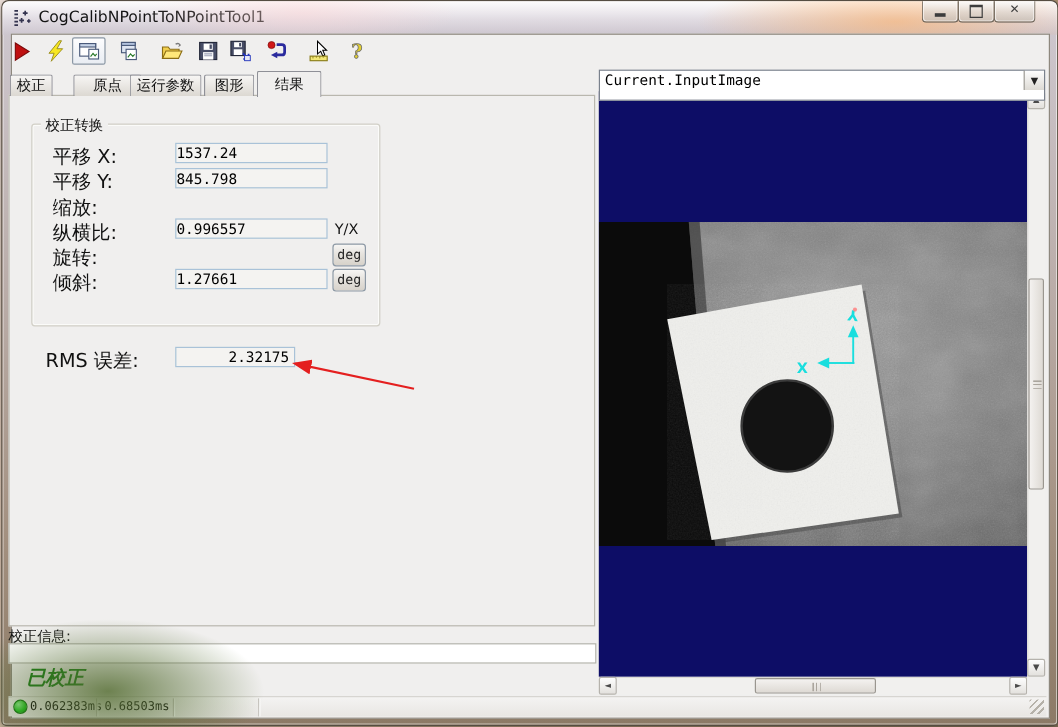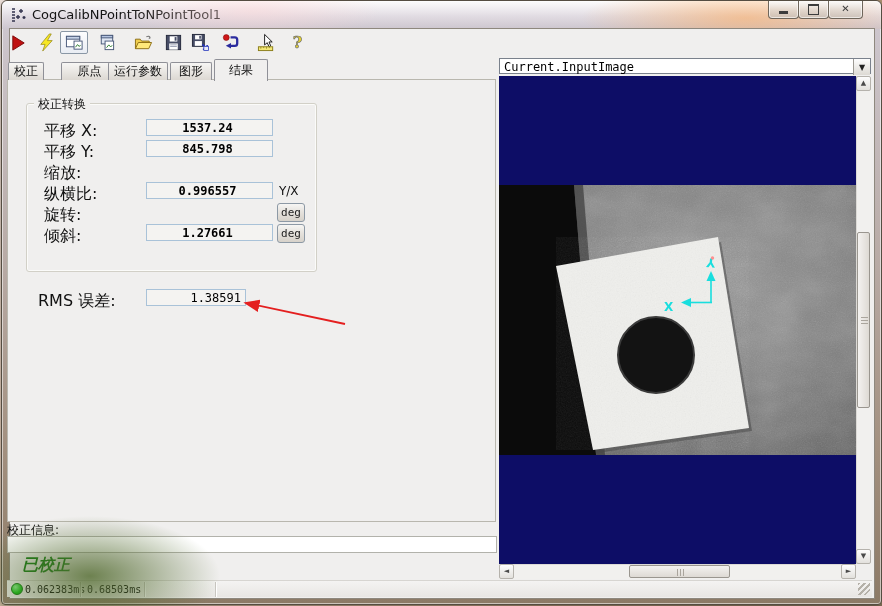--- a/index.html
+++ b/index.html
@@ -38,42 +38,42 @@
   .tab{position:absolute;top:62px;height:18px;box-sizing:border-box;border:1px solid #8f9097;border-bottom:none;
     background:linear-gradient(#f7f6f4,#dcd8d2);text-align:center;font-size:12px;color:#111;
     border-radius:2px 2px 0 0;line-height:17px;z-index:1;}
   .tab.active{top:59px;height:22px;background:#f0efee;line-height:20px;z-index:3;}
   .pane{position:absolute;left:7px;top:79px;width:489px;height:443px;border:1px solid #b9b7ae;box-sizing:border-box;background:#f0efee;z-index:0;}
   
   .groupbox{position:absolute;left:26px;top:103px;width:289px;height:167px;border:1px solid #d2d0c7;border-radius:3px;box-shadow:inset 0 0 0 1px #fbfbf9;}
   .grouptitle{position:absolute;left:34px;top:96px;background:#f0efee;padding:0 4px;font-size:12px;color:#111;z-index:2;}
   .flabel{position:absolute;left:44px;font-size:16px;color:#111;white-space:nowrap;z-index:2;}
   .tbx{position:absolute;left:146px;width:127px;height:17px;box-sizing:border-box;background:#f4f3f1;border:1px solid #a9c2d8;
-    font-family:"DejaVu Sans Mono",monospace;font-size:12px;text-align:center;padding:1px 4px 0 0;color:#000;z-index:2;font-weight:bold;}
+    font-family:"DejaVu Sans Mono",monospace;font-size:12px;text-align:left;padding:1px 4px 0 0;color:#000;z-index:2;}
   .suffix{position:absolute;left:279px;font-size:12px;color:#111;z-index:2;}
   .degbtn{position:absolute;left:277px;width:28px;height:19px;box-sizing:border-box;border:1px solid #8d99a5;border-radius:3px;
     background:linear-gradient(#f7f6f4,#e6e3de 45%,#d7d2ca);font-family:"DejaVu Sans Mono",monospace;font-size:11px;
     text-align:center;line-height:17px;color:#222;z-index:2;}
   .rmsbox{position:absolute;left:146px;top:289px;width:100px;height:17px;box-sizing:border-box;background:#f4f3f1;border:1px solid #a9c2d8;
     font-family:"DejaVu Sans Mono",monospace;font-size:12px;text-align:right;padding:1px 4px 0 0;z-index:2;}
   #arrow-annotation{position:absolute;left:230px;top:292px;z-index:5;}
   
   .infolabel{position:absolute;left:7px;top:522px;font-size:12px;color:#111;}
   .infobox{position:absolute;left:7px;top:536px;width:490px;height:17px;box-sizing:border-box;background:#fff;border:1px solid #b2b2ab;}
   .calibstate{position:absolute;left:22px;top:555px;font-size:16px;font-weight:bold;font-style:italic;color:#0a7a0a;font-family:"DejaVu Serif",serif;}
   .statusbar{position:absolute;left:7px;top:580px;width:865px;height:17px;background:linear-gradient(#f4f3f2,#e8e6e3);border-top:1px solid #d7d5d1;box-sizing:border-box;}
   .sdot{position:absolute;left:4px;top:2px;width:12px;height:12px;border-radius:50%;
     background:radial-gradient(circle at 35% 30%,#8cf58c,#18c418 60%,#0a960a);border:1px solid #0a7a0a;box-sizing:border-box;}
   .stime1{position:absolute;left:18px;top:3px;font-family:"DejaVu Sans Mono",monospace;font-size:10px;color:#000;}
   .stime2{position:absolute;left:80px;top:3px;font-family:"DejaVu Sans Mono",monospace;font-size:10px;color:#000;}
   .sdiv{position:absolute;top:1px;width:1px;height:15px;background:#c9c6c1;box-shadow:1px 0 0 #ffffff;}
   .grip{position:absolute;right:2px;bottom:2px;width:12px;height:12px;
     background:repeating-linear-gradient(135deg,#b5b1a9 0 1.5px,transparent 1.5px 4.2px);}
   
-  .combo{position:absolute;left:499px;top:58px;width:372px;height:16px;box-sizing:border-box;background:#fff;border:1px solid #7a818c;z-index:2;}
+  .combo{position:absolute;left:499px;top:58px;width:372px;height:26px;box-sizing:border-box;background:#fff;border:1px solid #7a818c;z-index:2;}
   .combo-text{position:absolute;left:4px;top:1px;font-family:"DejaVu Sans Mono",monospace;font-size:12px;color:#000;}
   .combo-btn{position:absolute;right:0;top:0;width:16px;height:16px;border-left:1px solid #9b9892;
     background:linear-gradient(#fdfdfd,#dddad4);display:flex;align-items:center;justify-content:center;}
   .combo-btn span{font-size:8px;color:#222;}
   .viewport{position:absolute;left:499px;top:76px;width:357px;height:488px;background:#0d0d66;overflow:hidden;}
   .photo{position:absolute;left:0;top:109px;}
   
   .vscroll{position:absolute;left:856px;top:76px;width:15px;height:488px;background:#f1f0ee;box-shadow:inset 1px 0 0 #dcdad6;}
   .hscroll{position:absolute;left:499px;top:564px;width:357px;height:15px;background:#f1f0ee;box-shadow:inset 0 1px 0 #dcdad6;}
   .sbtn{position:absolute;width:15px;height:15px;box-sizing:border-box;border:1px solid #b5b2ac;border-radius:2px;
@@ -217,21 +217,21 @@
   <div class="suffix" style="top:184px">Y/X</div>
 
   <div class="flabel" style="top:205px">旋转:</div>
   <div class="degbtn" style="top:203px">deg</div>
 
   <div class="flabel" style="top:226px">倾斜:</div>
   <div class="tbx" style="top:224px">1.27661</div>
   <div class="degbtn" style="top:224px">deg</div>
 
   <div class="flabel" style="top:291px;left:38px">RMS 误差:</div>
-  <div class="rmsbox">1.38591</div>
+  <div class="rmsbox">2.32175</div>
 
   <svg id="arrow-annotation" width="125" height="40">
     <defs>
       <marker id="ah" markerWidth="9" markerHeight="7" refX="7.5" refY="3.5" orient="auto">
         <polygon points="0,0 9,3.5 0,7" fill="#e41f1f"></polygon>
       </marker>
     </defs>
     <line x1="115" y1="32" x2="16" y2="11" stroke="#e41f1f" stroke-width="1.8" marker-end="url(#ah)"></line>
   </svg>
 

